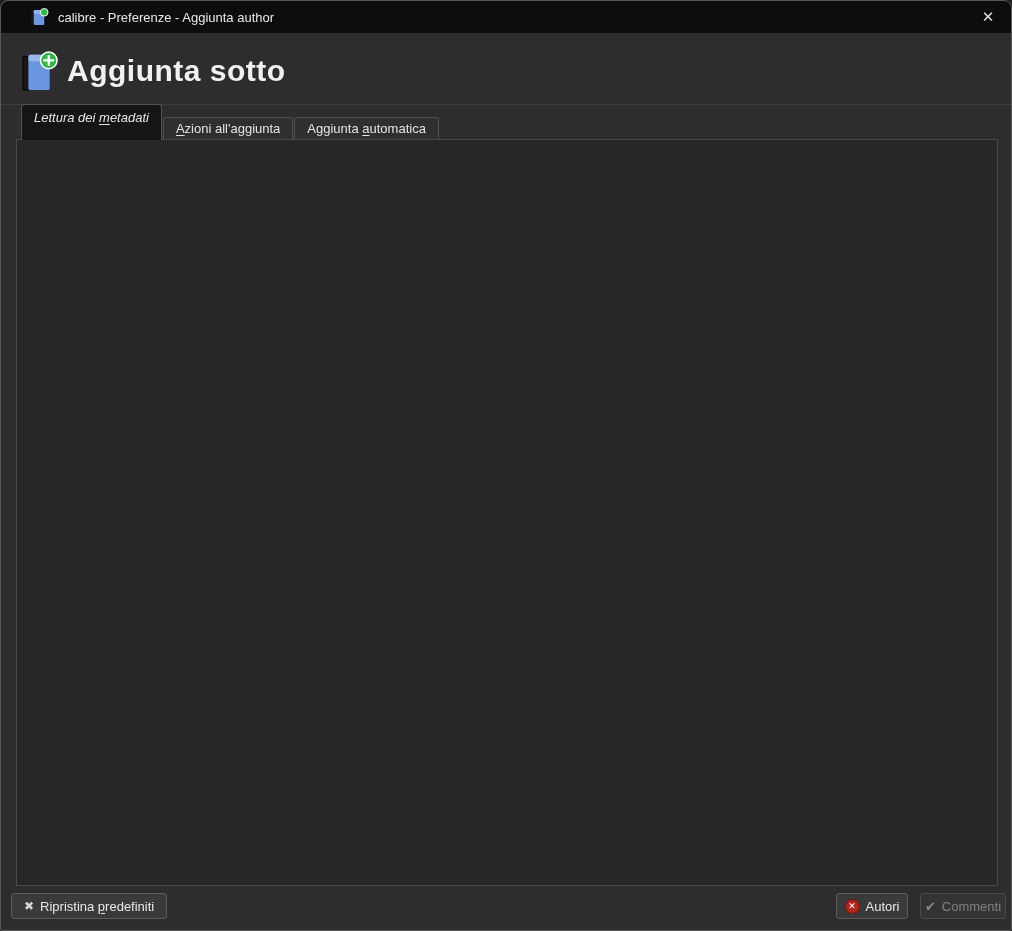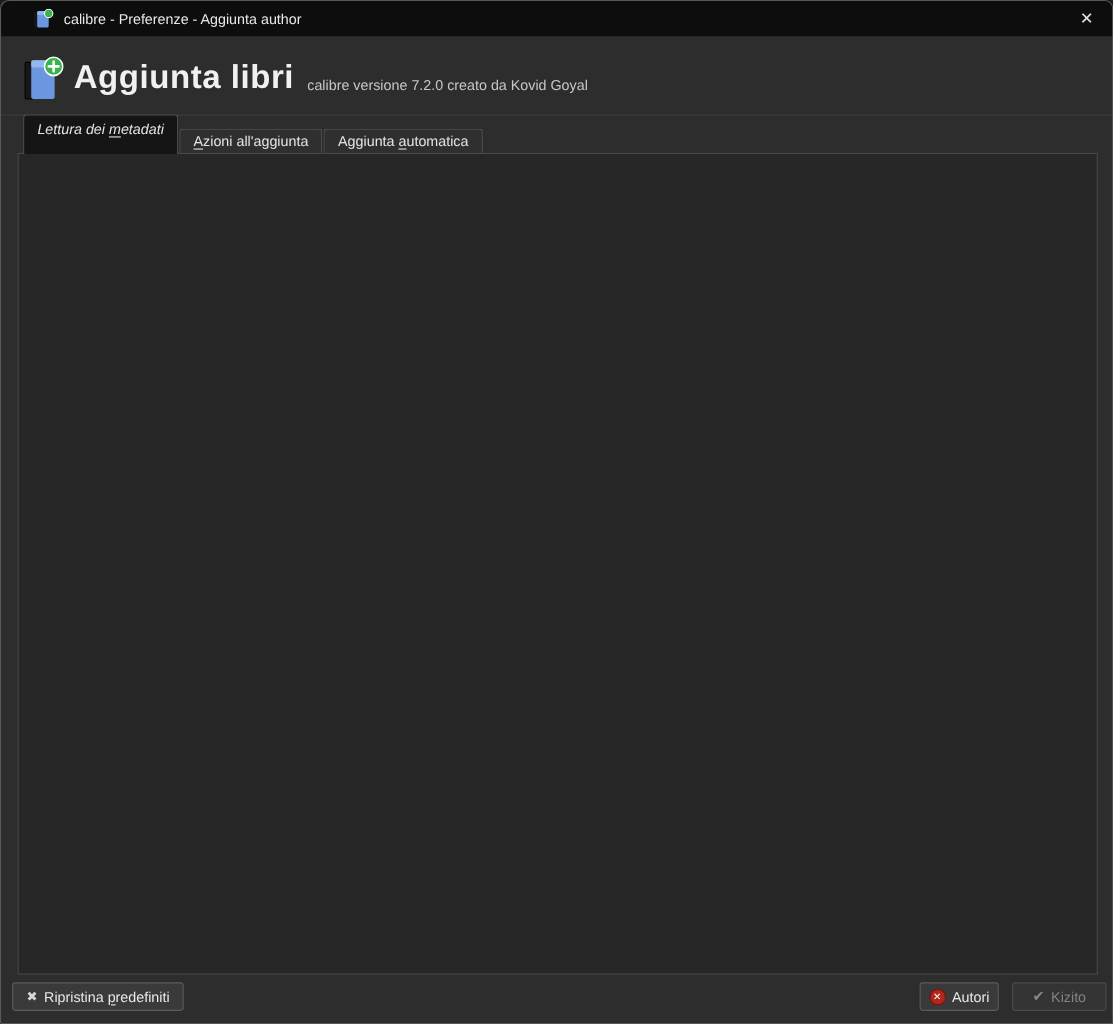--- a/index.html
+++ b/index.html
@@ -113,22 +113,21 @@
   </div>
 
   <div class="header abs">
     <svg width="37" height="43" viewBox="0 0 40 46">
       <rect x="2" y="7" width="8" height="36" rx="1" fill="#17171c" stroke="#000000" stroke-width="1"></rect>
       <rect x="8" y="5" width="23" height="38" rx="2" fill="#6a97e0"></rect>
       <rect x="8" y="5" width="23" height="7" rx="2" fill="#93b6ec"></rect>
       <circle cx="30" cy="11" r="9" fill="#35b44a" stroke="#ffffff" stroke-width="1.6"></circle>
       <path d="M30 6.2 V15.8 M25.2 11 H34.8" stroke="#ffffff" stroke-width="2.6" stroke-linecap="round"></path>
     </svg>
-    <span class="h-title">Aggiunta libri</span>
-    <span class="h-sub">calibre versione 7.2.0 creato da Kovid Goyal</span>
+    <span class="h-title">Aggiunta sotto</span>
   </div>
   <div class="hsep abs"></div>
 
   <div class="tabs abs">
     <div class="tab active">Lettura dei <u>m</u>etadati</div>
     <div class="tab"><u>A</u>zioni all'aggiunta</div>
     <div class="tab">Aggiunta <u>a</u>utomatica</div>
   </div>
 
   <div class="pane abs"></div>
@@ -203,16 +202,16 @@
   <button class="btn btn-restore abs">
     <span class="ic-x">✖</span>
     <span>Ripristina <u>p</u>redefiniti</span>
   </button>
   <button class="btn btn-cancel abs">
     <span class="cancel-ic">✕</span>
     <span>Autori</span>
   </button>
   <button class="btn btn-apply abs" aria-disabled="true">
     <span class="ic-check">✔</span>
-    <span>Kizito</span>
+    <span>Commenti</span>
   </button>
 
 </div>
 
 </body></html>

